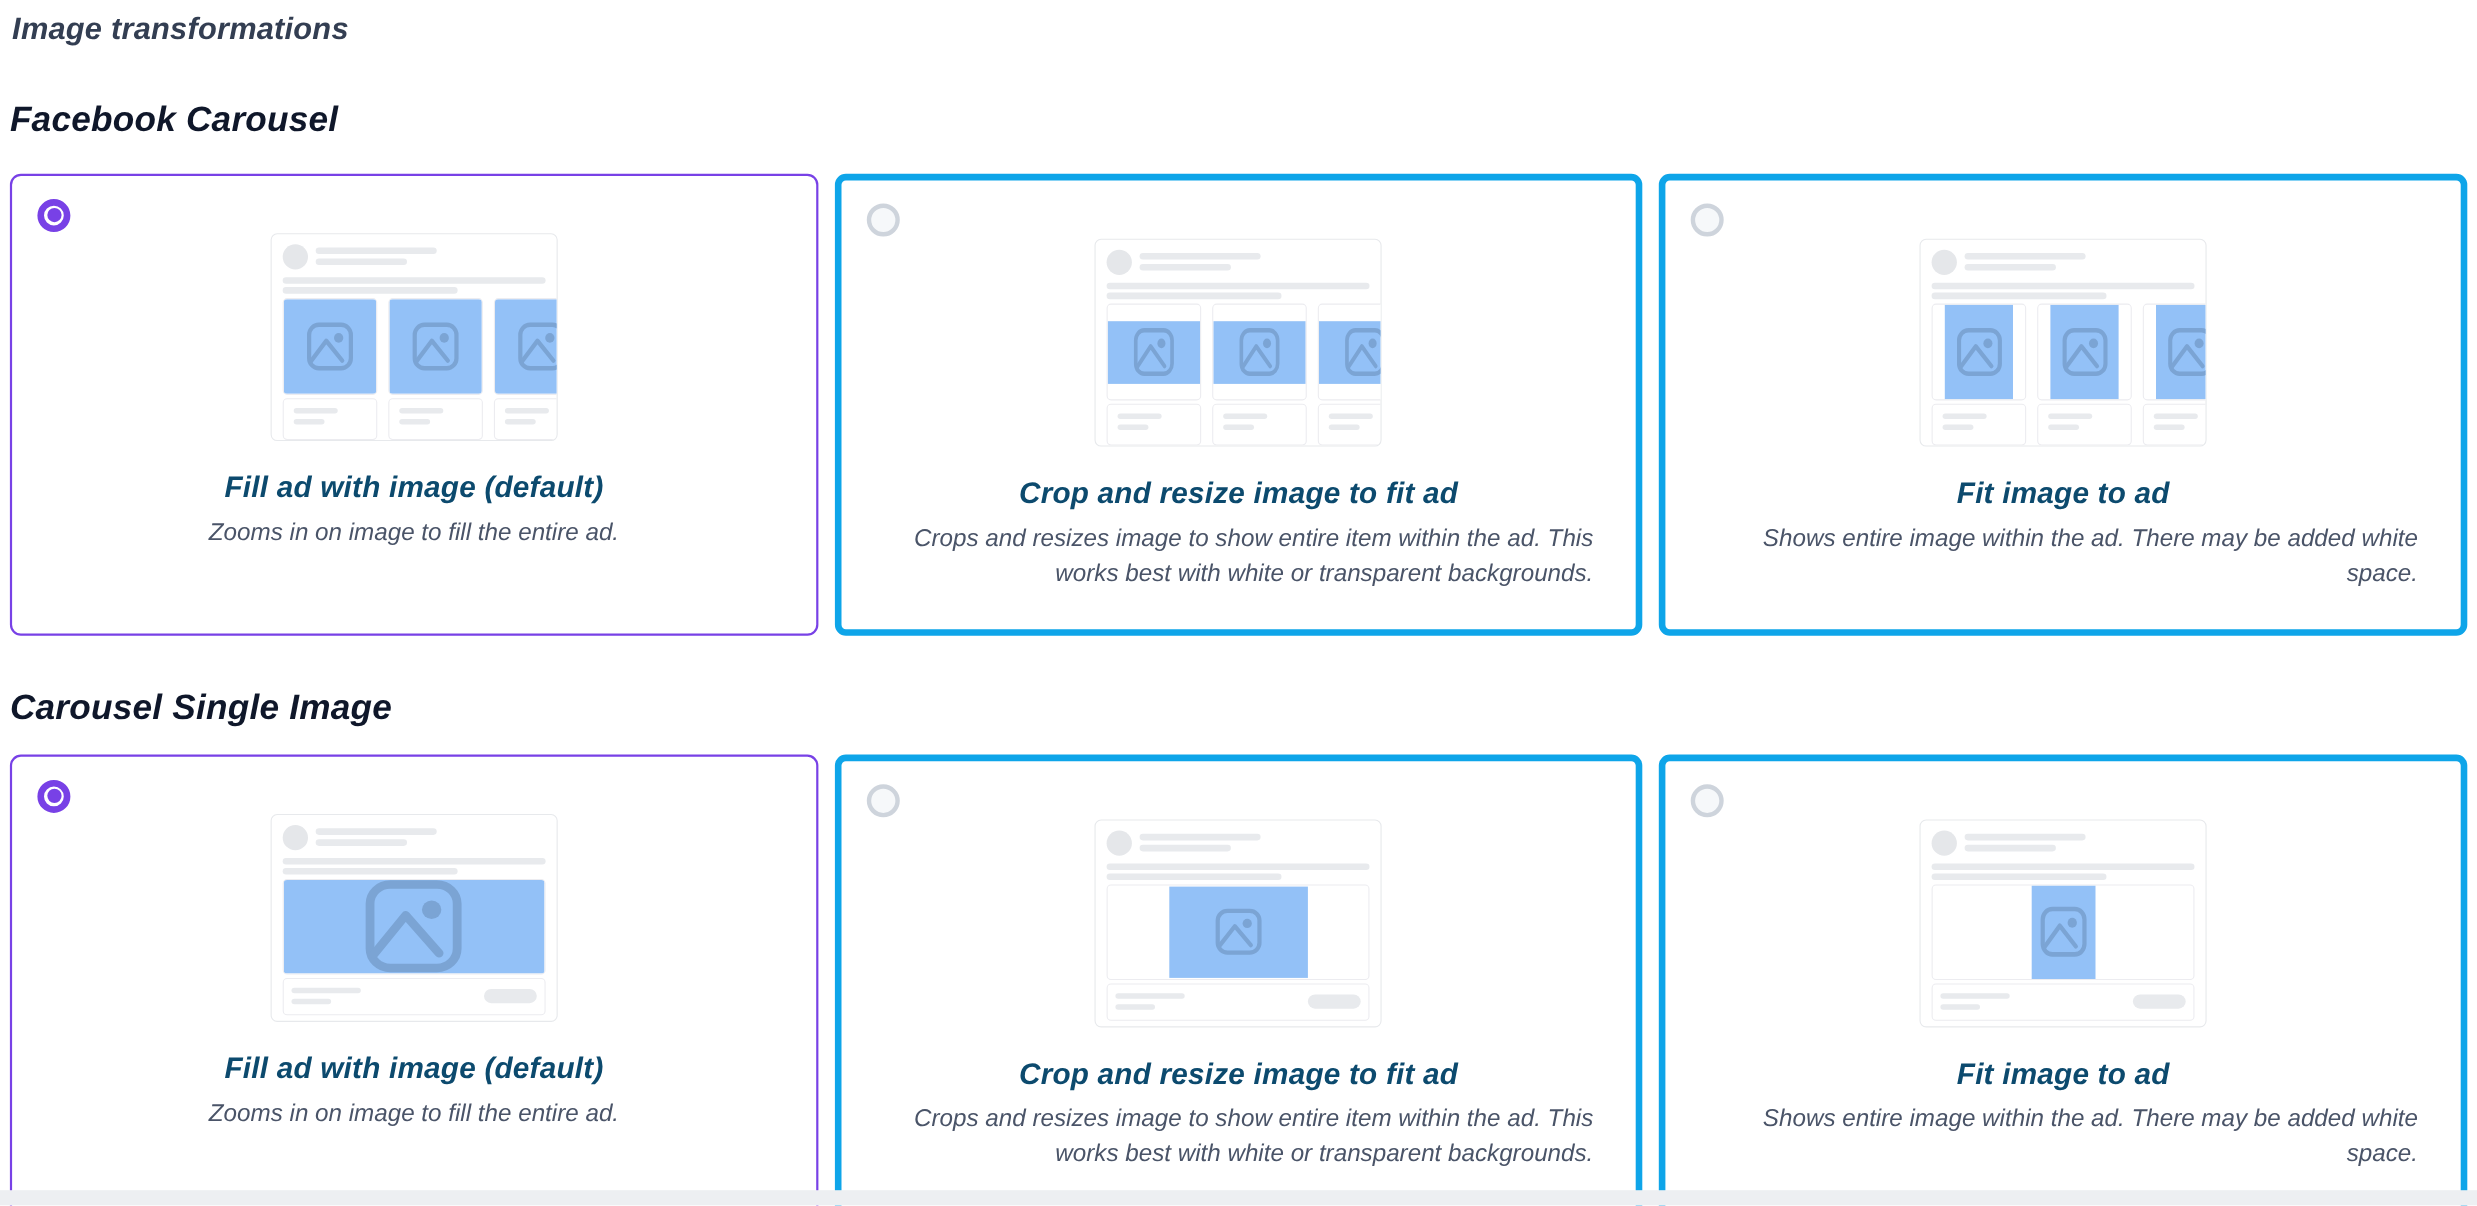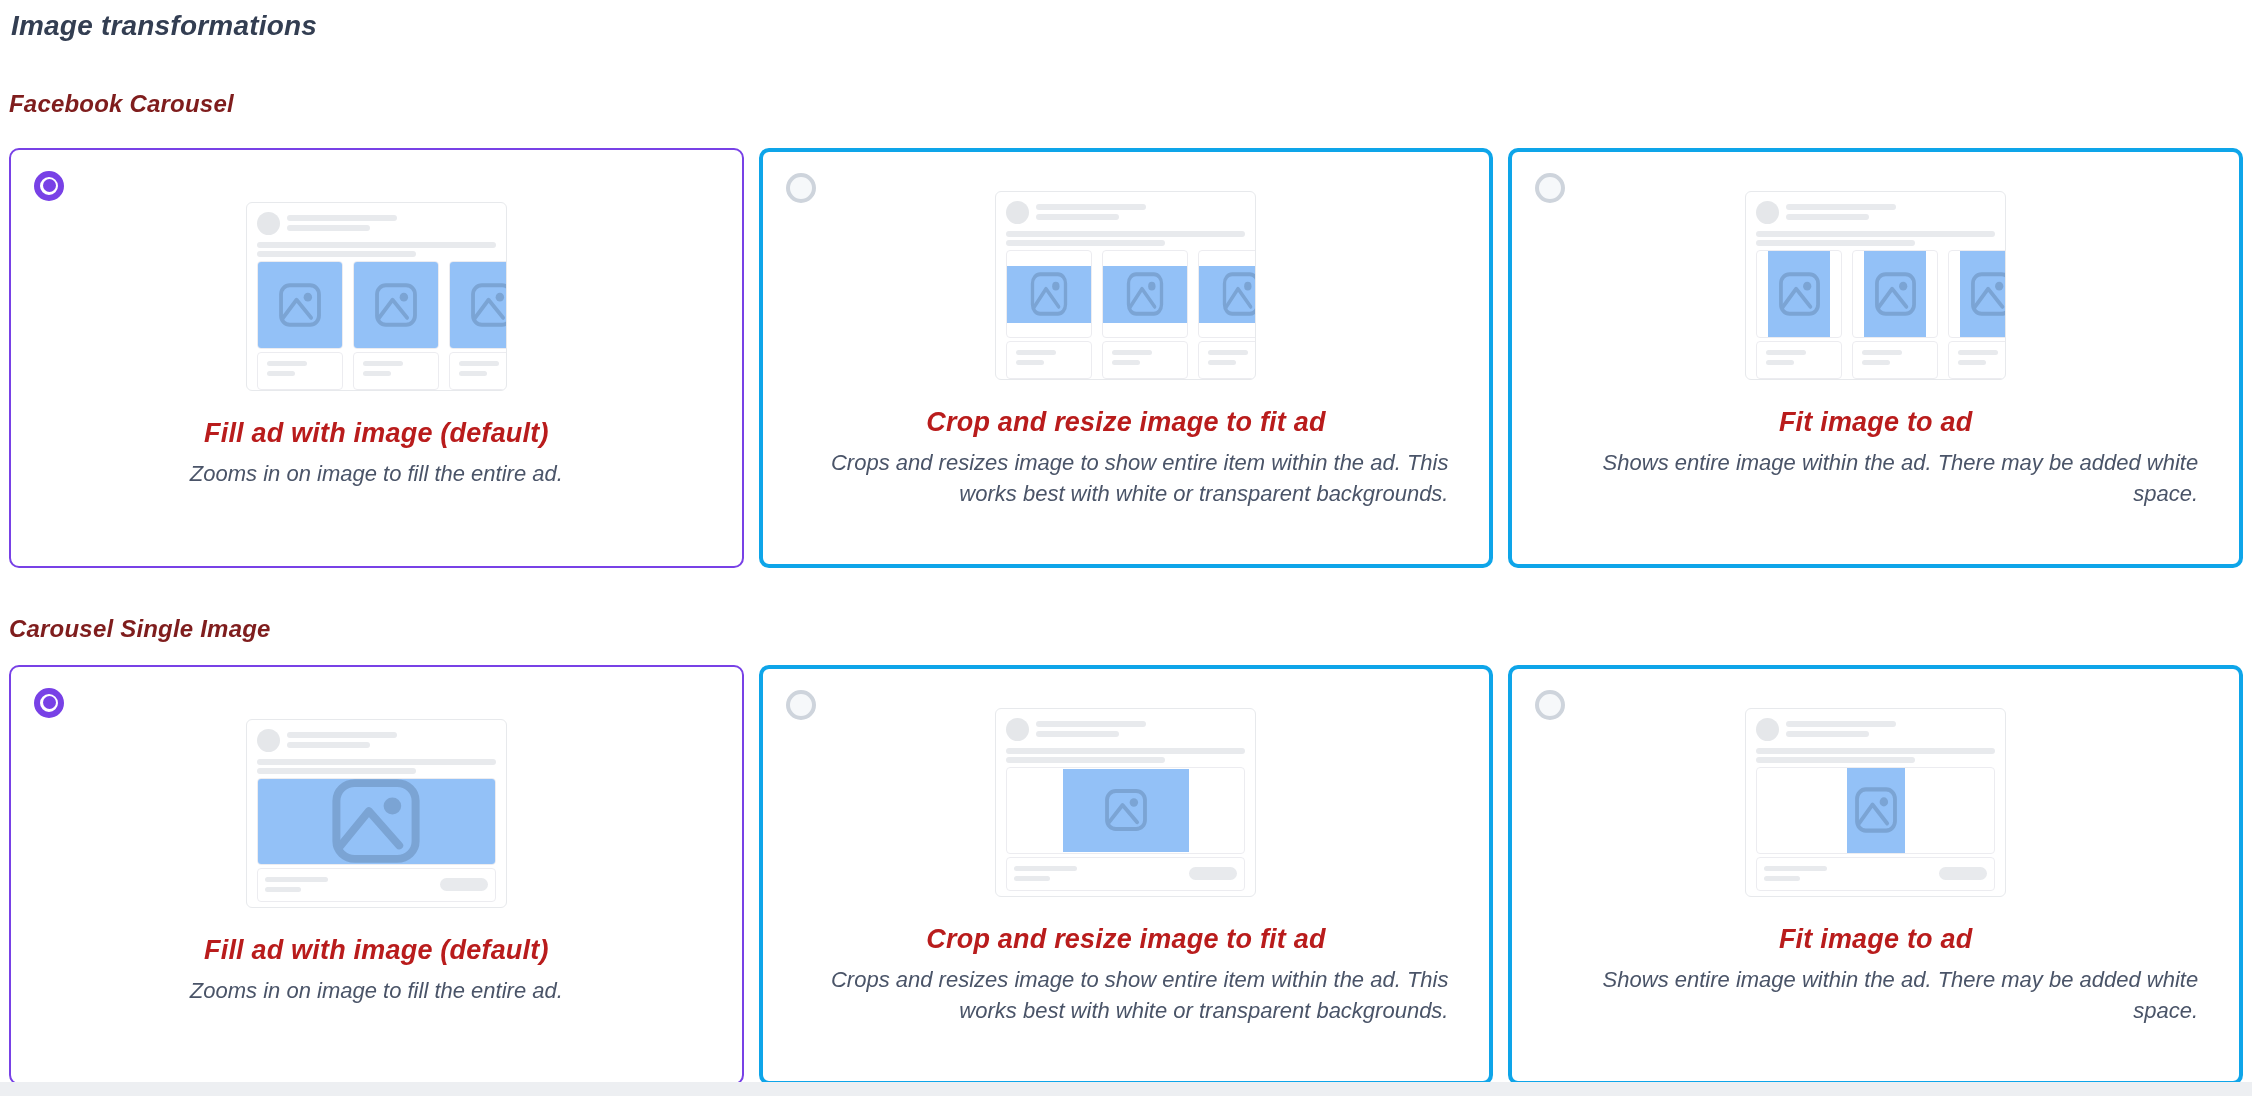--- a/index.html
+++ b/index.html
@@ -10,36 +10,36 @@
     color: #333e52;
     position: relative;
   }
   .page { padding: 4px 9px 0 9px; font-style: italic; }
 
   h1.page-title {
     font-size: 28px; font-weight: 700; color: #333e52;
     letter-spacing: .2px; margin: 4px 0 0 2px; line-height: 1.3;
   }
   h2.section-heading {
-    font-size: 24px; font-weight: 700; color: #7f1d1d;
+    font-size: 32px; font-weight: 700; color: #0f172a;
     letter-spacing: .2px; margin: 44px 0 0 0; line-height: 1.3;
   }
   h2.section-heading.second { margin-top: 45px; }
 
   .options-grid {
     display: grid; grid-template-columns: repeat(3, 1fr); gap: 15px;
     margin-top: 28px;
   }
   .options-grid.second { margin-top: 21px; }
 
   .option-card {
     position: relative; height: 420px; background: #fff;
-    border: 4px solid #0ea5e9; border-radius: 10px;
+    border: 6px solid #0ea5e9; border-radius: 10px;
     display: flex; flex-direction: column; align-items: center;
-    padding-top: 39px; cursor: pointer;
+    padding-top: 53px; cursor: pointer;
   }
   .option-card.selected { border: 2px solid var(--accent, #7841e6); padding-top: 52px; }
 
   
   .radio {
     position: absolute; top: 21px; left: 23px;
     width: 30px; height: 30px; border-radius: 50%;
     border: 4px solid #ced4dc; background: #f6f8fa;
     display: flex; align-items: center; justify-content: center;
   }
@@ -105,21 +105,21 @@
     display: flex; align-items: center; justify-content: space-between; padding: 0 7px;
   }
   .mk-flines { display: flex; flex-direction: column; gap: 5px; }
   .mk-flines .mk-line { height: 5px; }
   .mk-flines .f1 { width: 63px; }
   .mk-flines .f2 { width: 36px; }
   .mk-pill { width: 48px; height: 13px; border-radius: 7px; background: #e8eaed; }
 
   
   .option-title {
-    margin-top: 26px; font-size: 27px; font-weight: 700; color: #b91c1c;
+    margin-top: 26px; font-size: 27px; font-weight: 700; color: #0c4a6e;
     line-height: 1.2; letter-spacing: .2px;
   }
   .option-desc {
     margin-top: 9px; font-size: 22px; color: #4a5468; text-align: right;
     line-height: 1.42; max-width: 645px;
   }
 
   .bottom-strip {
     position: absolute; left: 0; right: 0; bottom: 0; height: 14px;
     background: #edeff2;

